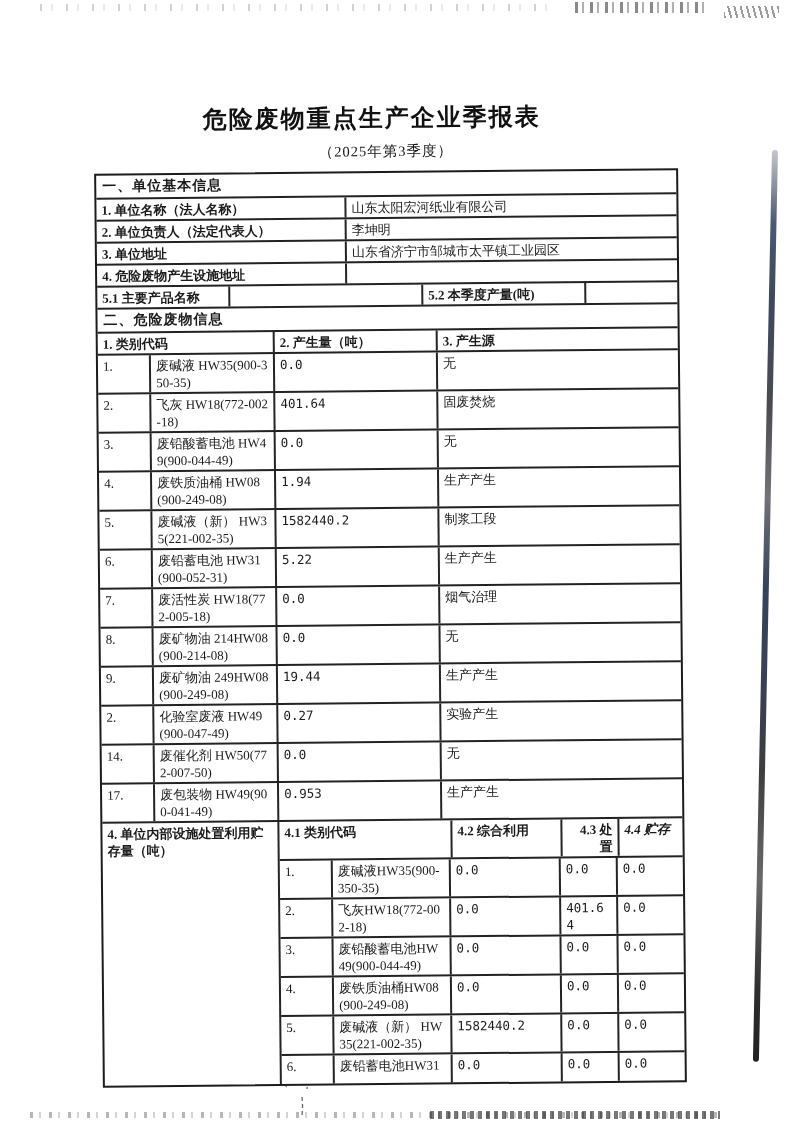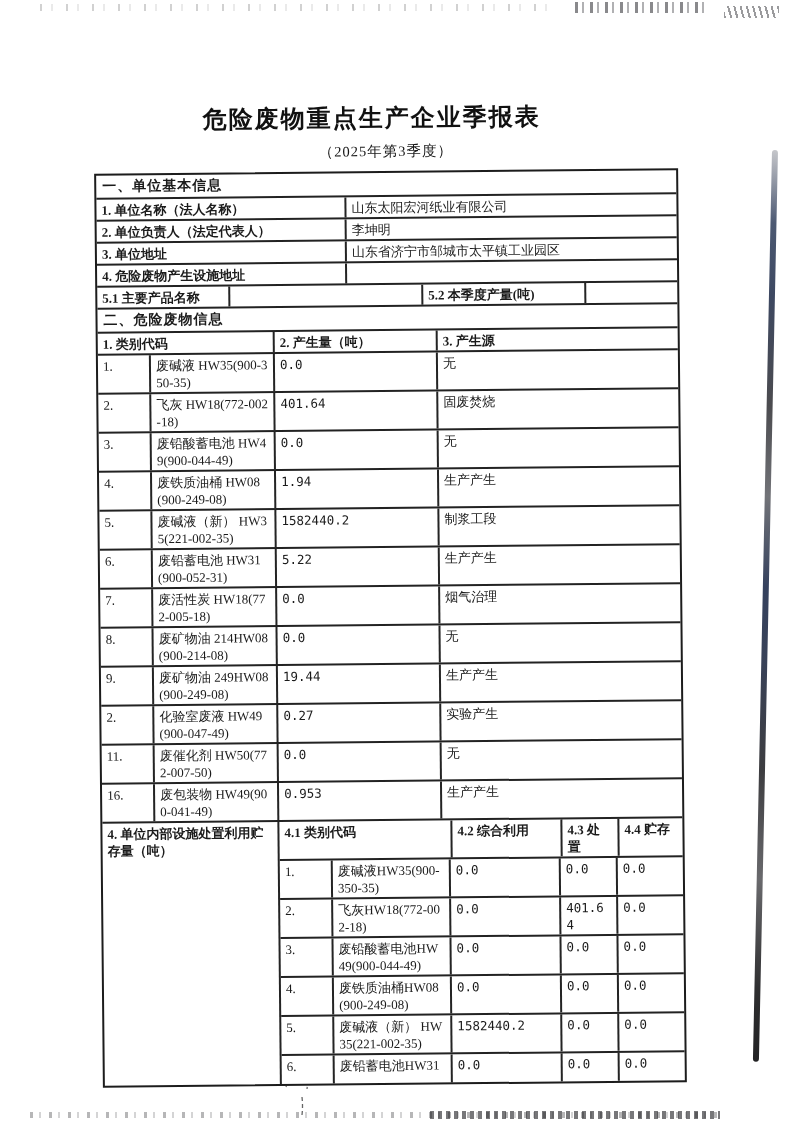--- a/index.html
+++ b/index.html
@@ -65,22 +65,22 @@
   .c-src  { flex: 1 1 auto; }
   
   .sec4 { border-bottom: none; }
   .s4-left { flex: 0 0 175px; font-weight: bold; }
   .s4-right { flex: 1 1 auto; border-left: 2px solid #242424; display: flex; flex-direction: column; }
   .s4-right .t-row:last-child, .s4-rows { border-bottom: none; }
   .s4-head { min-height: 24px; }
   .s4-head .cell { font-weight: bold; }
   .h4-code  { flex: 0 0 171px; }
   .h4-use   { flex: 0 0 110px; }
-  .h4-disp  { flex: 0 0 57px; }
-  .h4-store { flex: 1 1 auto; }
+  .h4-disp  { flex: 0 0 57px; text-align: right; }
+  .h4-store { flex: 1 1 auto; font-style: italic; }
   .s4-row { min-height: 38px; }
   .c4-no    { flex: 0 0 51px; }
   .c4-name  { flex: 0 0 118px; }
   .c4-use   { flex: 0 0 110px; font-family: "DejaVu Sans Mono", monospace; font-size: 12.5px; }
   .c4-disp  { flex: 0 0 57px;  font-family: "DejaVu Sans Mono", monospace; font-size: 12.5px; }
   .c4-store { flex: 1 1 auto;  font-family: "DejaVu Sans Mono", monospace; font-size: 12.5px; }
   .s4-rows .t-row:last-child { min-height: 28px; max-height: 28px; border-bottom: none; }
   
   .artifact { position: absolute; pointer-events: none; }
   .noise-top-a {
@@ -238,27 +238,27 @@
         <div class="cell c-qty">19.44</div>
         <div class="cell c-src">生产产生</div>
       </div>
         <div class="t-row s2-row">
         <div class="cell c-no">2.</div>
         <div class="cell c-name">化验室废液 HW49(900-047-49)</div>
         <div class="cell c-qty">0.27</div>
         <div class="cell c-src">实验产生</div>
       </div>
         <div class="t-row s2-row">
-        <div class="cell c-no">11.</div>
+        <div class="cell c-no">14.</div>
         <div class="cell c-name">废催化剂 HW50(772-007-50)</div>
         <div class="cell c-qty">0.0</div>
         <div class="cell c-src">无</div>
       </div>
         <div class="t-row s2-row">
-        <div class="cell c-no">16.</div>
+        <div class="cell c-no">17.</div>
         <div class="cell c-name">废包装物 HW49(900-041-49)</div>
         <div class="cell c-qty">0.953</div>
         <div class="cell c-src">生产产生</div>
       </div>
       </div>
 
     <div class="t-row sec4">
       <div class="cell s4-left">4. 单位内部设施处置利用贮存量（吨）</div>
       <div class="s4-right">
         <div class="t-row s4-head">

